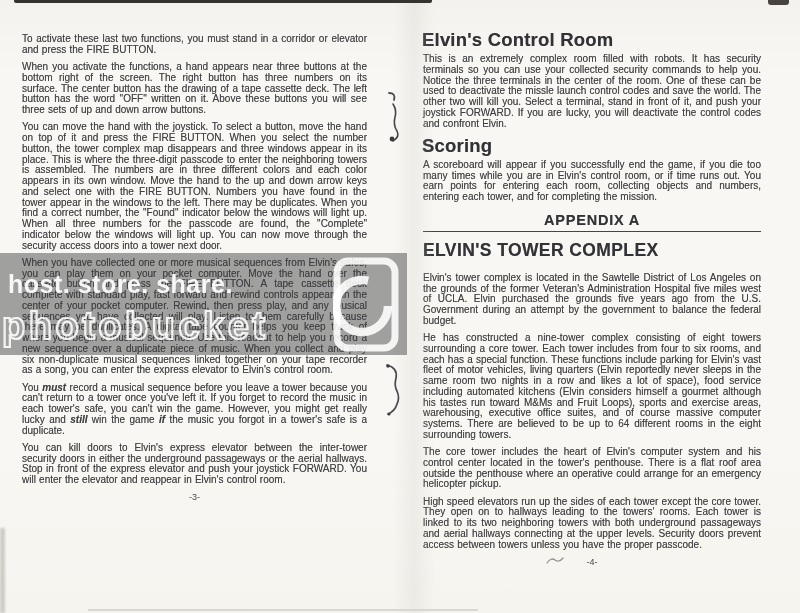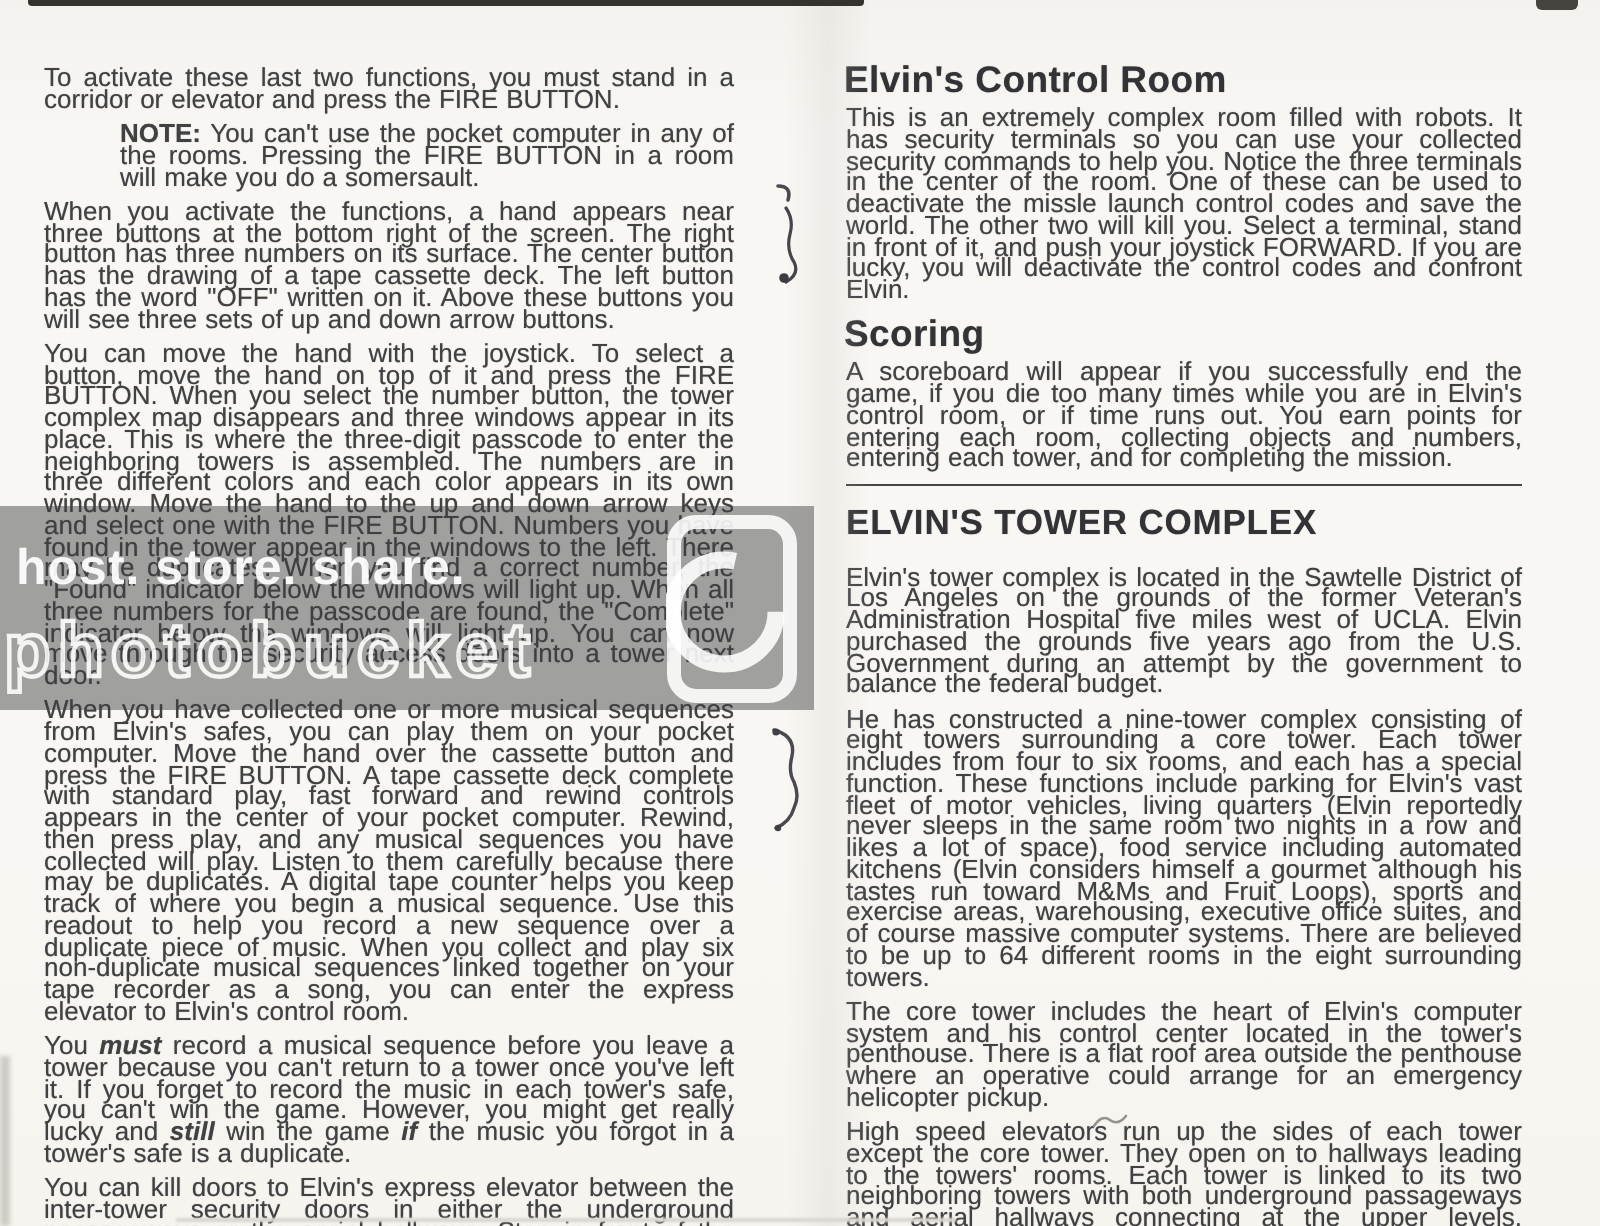--- a/index.html
+++ b/index.html
@@ -7,21 +7,21 @@
     width:800px;height:613px;position:relative;overflow:hidden;
     background:linear-gradient(180deg,#f3f2ee 0%,#f8f7f4 12%,#f8f7f3 70%,#f5f4ef 100%);
     font-family:"Liberation Sans","DejaVu Sans",sans-serif;
     color:#413f42;
     -webkit-font-smoothing:antialiased;
   }
   .page-col{position:absolute;}
   #left-col{left:22px;top:34px;width:345px;}
   #right-col{left:423px;top:28px;width:338px;}
   .p{
-    font-size:13px;line-height:10.75px;text-align:justify;
+    font-size:10px;line-height:10.75px;text-align:justify;
     margin:0 0 6.5px 0;color:#414043;
     text-shadow:0 0 .5px rgba(64,63,66,.55);
     word-spacing:.4px;
   }
   .note{margin-left:38px;}
   .seg-b{font-weight:bold;}
   .seg-bi{font-weight:bold;font-style:italic;margin-top:36px;}
   .h1{
     font-size:18.5px;font-weight:bold;color:#333236;line-height:20px;
     margin:2px 0 4px -1px;letter-spacing:.2px;
@@ -88,34 +88,34 @@
   <circle cx="4" cy="3" r="1.8" fill="#403f45"></circle>
   <circle cx="5" cy="51" r="1.6" fill="#403f45"></circle>
 </svg>
 
 <svg id="squiggle-mark" class="artifact" width="18" height="10" viewBox="0 0 18 10">
   <path d="M1,7 q4,-6 8,-3 q4,3 8,-2" fill="none" stroke="#97938c" stroke-width="1.3" stroke-linecap="round"></path>
 </svg>
 
 <div id="left-col" class="page-col">
     <p class="p"><span>To activate these last two functions, you must stand in a corridor or elevator and press the FIRE BUTTON.</span></p>
-    <p class="p note"><span class="seg-b">NOTE:</span><span> You can't use the pocket computer in any of the rooms. Pressing the FIRE BUTTON in a room will make you do a somersault.</span></p>
     <p class="p"><span>When you activate the functions, a hand appears near three buttons at the bottom right of the screen. The right button has three numbers on its surface. The center button has the drawing of a tape cassette deck. The left button has the word "OFF" written on it. Above these buttons you will see three sets of up and down arrow buttons.</span></p>
     <p class="p"><span>You can move the hand with the joystick. To select a button, move the hand on top of it and press the FIRE BUTTON. When you select the number button, the tower complex map disappears and three windows appear in its place. This is where the three-digit passcode to enter the neighboring towers is assembled. The numbers are in three different colors and each color appears in its own window. Move the hand to the up and down arrow keys and select one with the FIRE BUTTON. Numbers you have found in the tower appear in the windows to the left. There may be duplicates. When you find a correct number, the "Found" indicator below the windows will light up. When all three numbers for the passcode are found, the "Complete" indicator below the windows will light up. You can now move through the security access doors into a tower next door.</span></p>
     <p class="p"><span>When you have collected one or more musical sequences from Elvin's safes, you can play them on your pocket computer. Move the hand over the cassette button and press the FIRE BUTTON. A tape cassette deck complete with standard play, fast forward and rewind controls appears in the center of your pocket computer. Rewind, then press play, and any musical sequences you have collected will play. Listen to them carefully because there may be duplicates. A digital tape counter helps you keep track of where you begin a musical sequence. Use this readout to help you record a new sequence over a duplicate piece of music. When you collect and play six non-duplicate musical sequences linked together on your tape recorder as a song, you can enter the express elevator to Elvin's control room.</span></p>
     <p class="p"><span>You </span><span class="seg-bi">must</span><span> record a musical sequence before you leave a tower because you can't return to a tower once you've left it. If you forget to record the music in each tower's safe, you can't win the game. However, you might get really lucky and </span><span class="seg-bi">still</span><span> win the game </span><span class="seg-bi">if</span><span> the music you forgot in a tower's safe is a duplicate.</span></p>
     <p class="p"><span>You can kill doors to Elvin's express elevator between the inter-tower security doors in either the underground passageways or the aerial hallways. Stop in front of the express elevator and push your joystick FORWARD. You will enter the elevator and reappear in Elvin's control room.</span></p>
     <div class="pagenum">-3-</div>
   </div>
 
 <div id="right-col" class="page-col">
     <div class="h1">Elvin's Control Room</div>
     <p class="p"><span>This is an extremely complex room filled with robots. It has security terminals so you can use your collected security commands to help you. Notice the three terminals in the center of the room. One of these can be used to deactivate the missle launch control codes and save the world. The other two will kill you. Select a terminal, stand in front of it, and push your joystick FORWARD. If you are lucky, you will deactivate the control codes and confront Elvin.</span></p>
     <div class="h1">Scoring</div>
     <p class="p"><span>A scoreboard will appear if you successfully end the game, if you die too many times while you are in Elvin's control room, or if time runs out. You earn points for entering each room, collecting objects and numbers, entering each tower, and for completing the mission.</span></p>
+    <div class="h2c">APPENDIX A</div>
     <div class="rule"></div>
     <div class="h1caps">ELVIN'S TOWER COMPLEX</div>
     <p class="p"><span>Elvin's tower complex is located in the Sawtelle District of Los Angeles on the grounds of the former Veteran's Administration Hospital five miles west of UCLA. Elvin purchased the grounds five years ago from the U.S. Government during an attempt by the government to balance the federal budget.</span></p>
     <p class="p"><span>He has constructed a nine-tower complex consisting of eight towers surrounding a core tower. Each tower includes from four to six rooms, and each has a special function. These functions include parking for Elvin's vast fleet of motor vehicles, living quarters (Elvin reportedly never sleeps in the same room two nights in a row and likes a lot of space), food service including automated kitchens (Elvin considers himself a gourmet although his tastes run toward M&amp;Ms and Fruit Loops), sports and exercise areas, warehousing, executive office suites, and of course massive computer systems. There are believed to be up to 64 different rooms in the eight surrounding towers.</span></p>
     <p class="p"><span>The core tower includes the heart of Elvin's computer system and his control center located in the tower's penthouse. There is a flat roof area outside the penthouse where an operative could arrange for an emergency helicopter pickup.</span></p>
     <p class="p"><span>High speed elevators run up the sides of each tower except the core tower. They open on to hallways leading to the towers' rooms. Each tower is linked to its two neighboring towers with both underground passageways and aerial hallways connecting at the upper levels. Security doors prevent access between towers unless you have the proper passcode.</span></p>
     <div class="pagenum">-4-</div>
   </div>
 
 <div id="wm-band">

